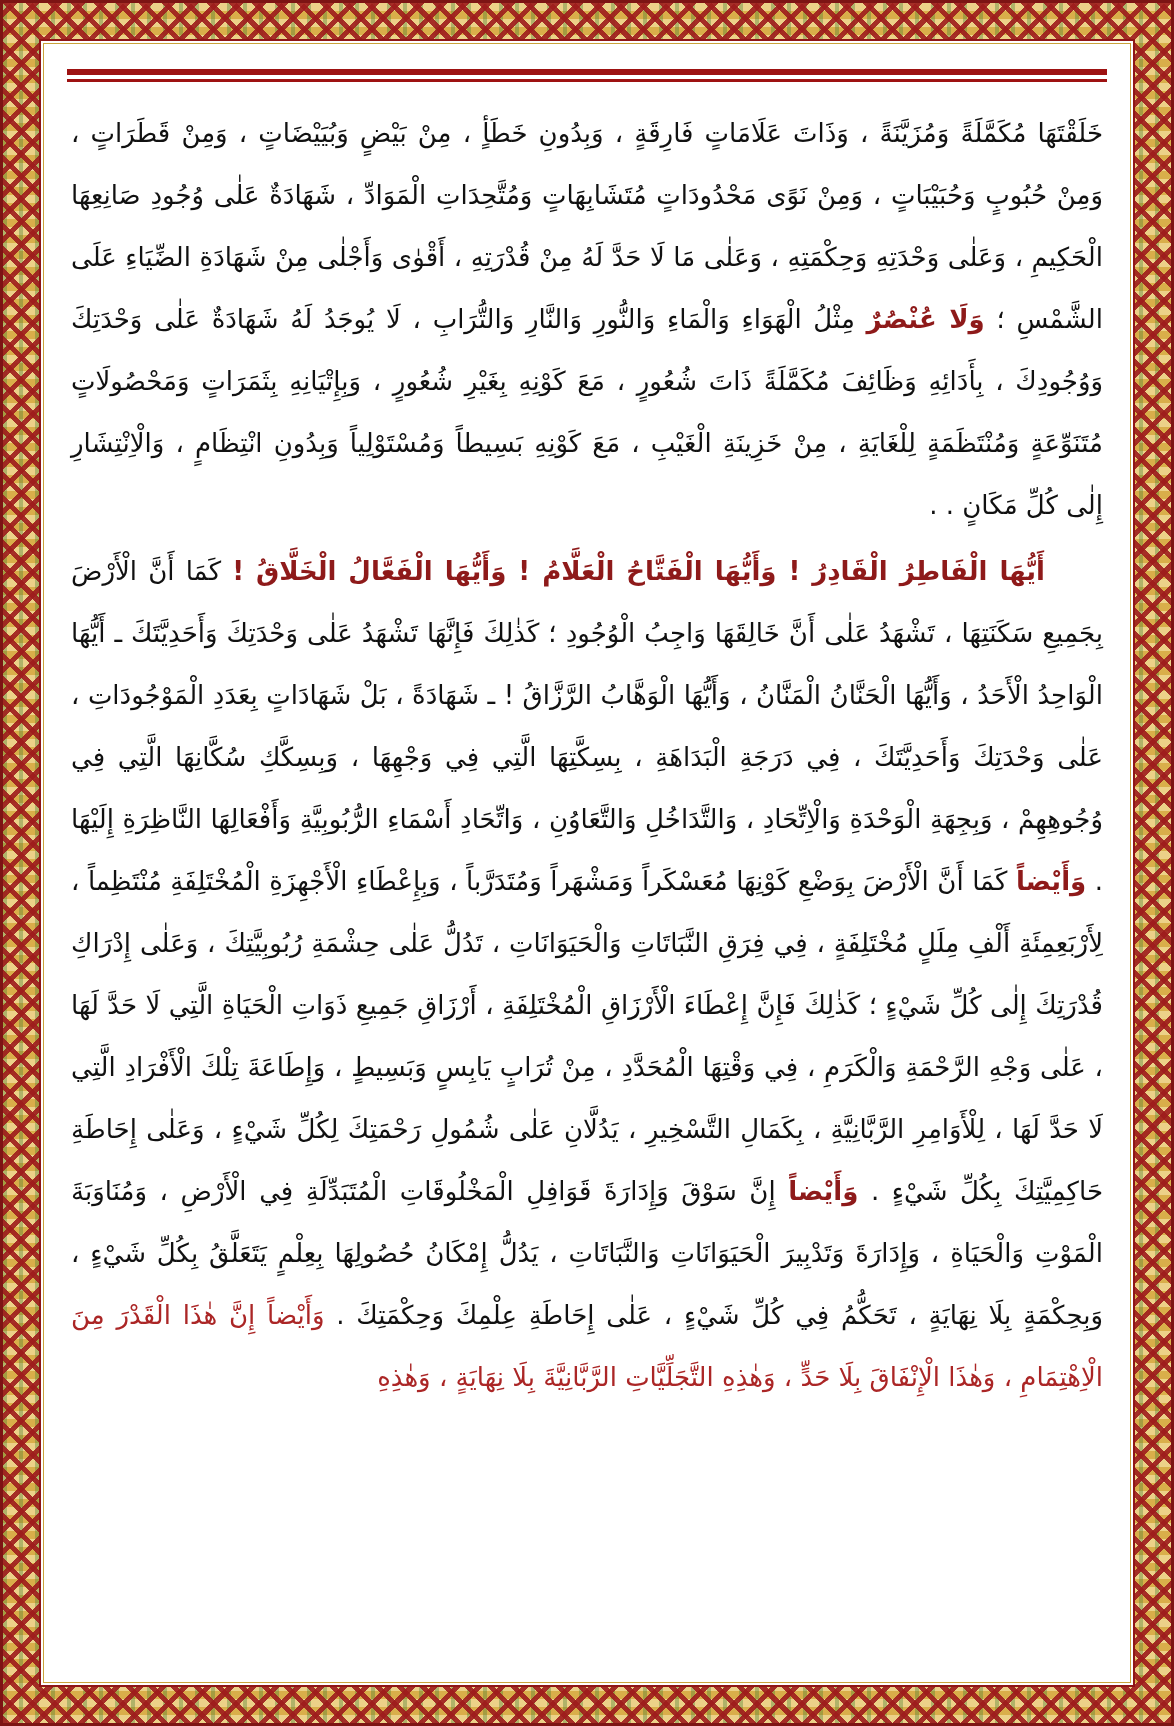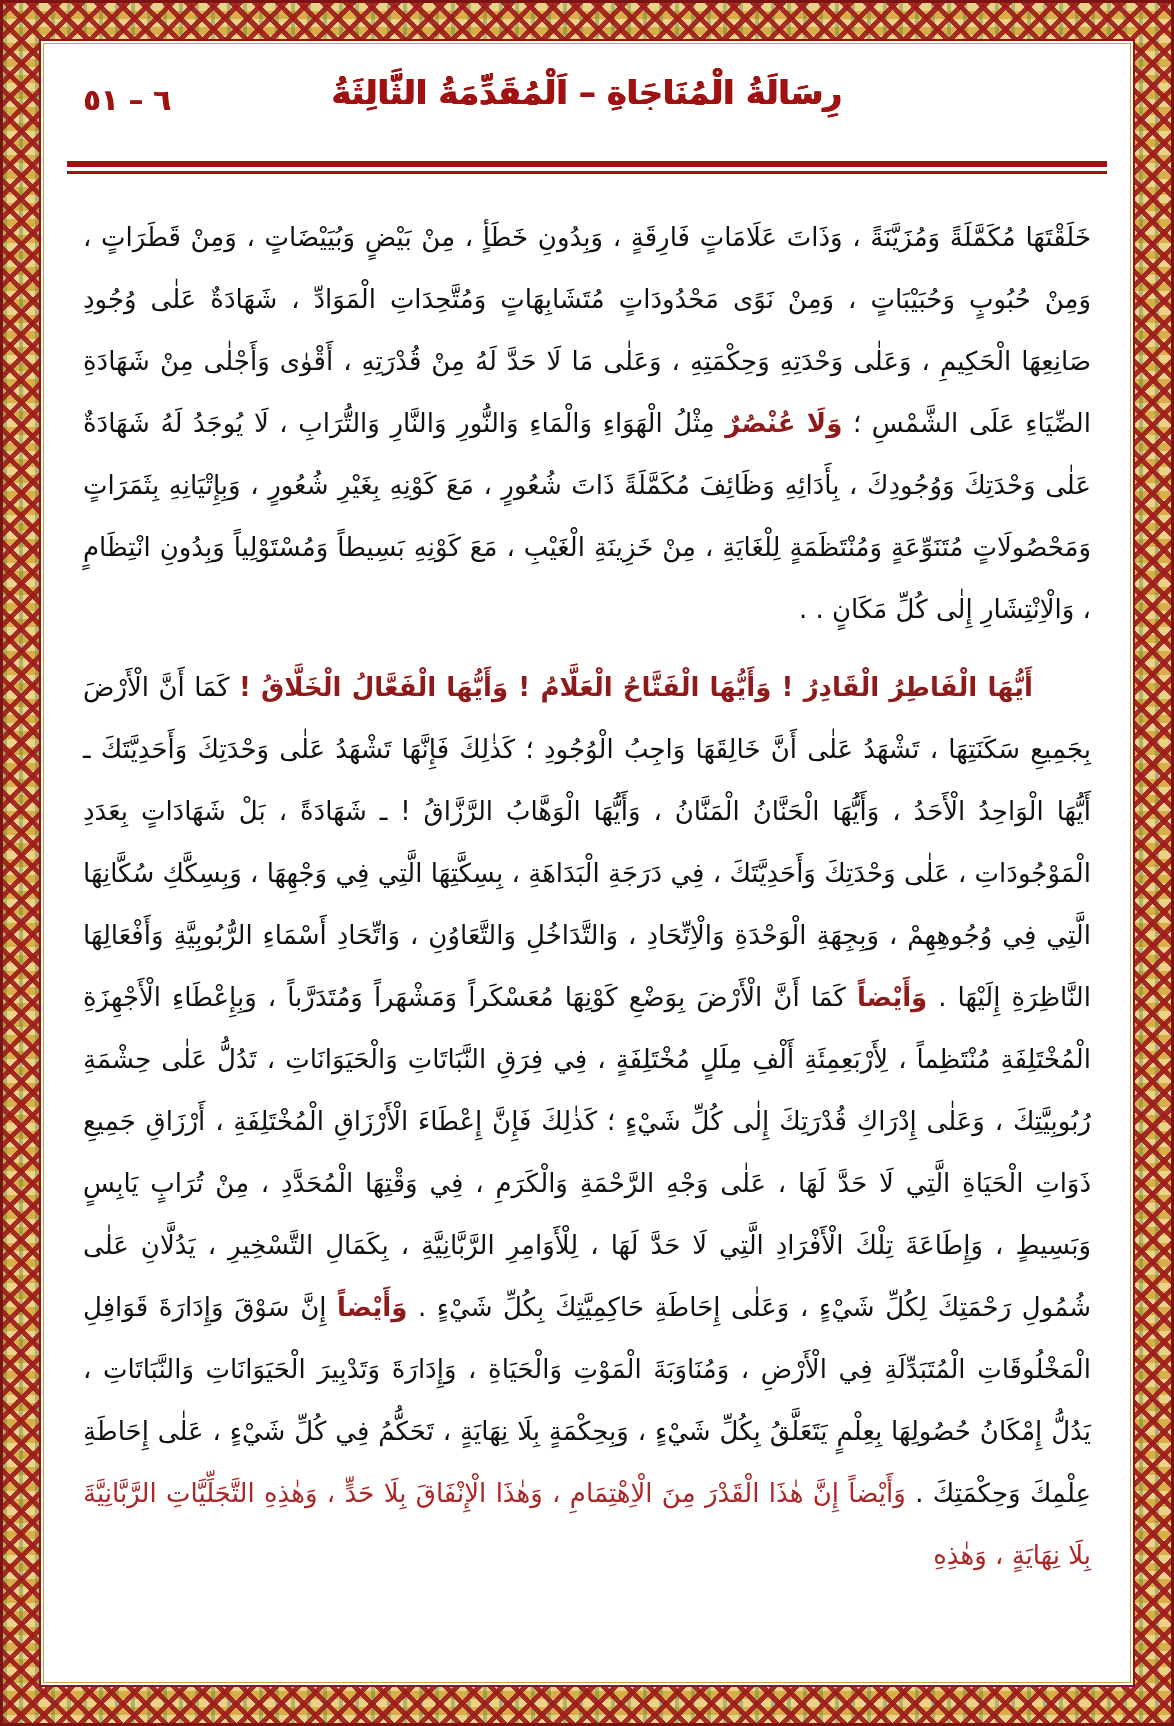--- a/index.html
+++ b/index.html
@@ -60,35 +60,31 @@
     margin-top:16px;
     font-family:"DejaVu Sans",sans-serif;
     font-size:26px;
     line-height:62px;
     color:#111111;
     text-align:justify;
     direction:rtl;
     height:1430px;
     overflow:hidden;
   }
-  .para{margin:16px;}
+  .para{margin:4px;}
   .para.indent{text-indent:58px;}
   .red1{color:var(--red1);font-weight:bold;}
   .red2{color:var(--red2);font-weight:normal;}
 </style>
 </head>
 <body>
 
 <div class="page">
   <div class="sheet">
 
-    <div class="header">
-      <div class="page-number">٦ – ٥١</div>
-      <div class="page-title">رِسَالَةُ الْمُنَاجَاةِ – اَلْمُقَدِّمَةُ الثَّالِثَةُ</div>
-    </div>
 
     <div class="header-rule"></div>
 
     <div class="body-text">
         <div class="para"><span>خَلَقْتَهَا مُكَمَّلَةً وَمُزَيَّنَةً ، وَذَاتَ عَلَامَاتٍ فَارِقَةٍ ، وَبِدُونِ خَطَأٍ ، مِنْ بَيْضٍ وَبُيَيْضَاتٍ ، وَمِنْ قَطَرَاتٍ ، وَمِنْ حُبُوبٍ وَحُبَيْبَاتٍ ، وَمِنْ نَوًى مَحْدُودَاتٍ مُتَشَابِهَاتٍ وَمُتَّحِدَاتِ الْمَوَادِّ ، شَهَادَةٌ عَلٰى وُجُودِ صَانِعِهَا الْحَكِيمِ ، وَعَلٰى وَحْدَتِهِ وَحِكْمَتِهِ ، وَعَلٰى مَا لَا حَدَّ لَهُ مِنْ قُدْرَتِهِ ، أَقْوٰى وَأَجْلٰى مِنْ شَهَادَةِ الضِّيَاءِ عَلَى الشَّمْسِ ؛ </span><span class="red1">وَلَا عُنْصُرٌ</span><span> مِثْلُ الْهَوَاءِ وَالْمَاءِ وَالنُّورِ وَالنَّارِ وَالتُّرَابِ ، لَا يُوجَدُ لَهُ شَهَادَةٌ عَلٰى وَحْدَتِكَ وَوُجُودِكَ ، بِأَدَائِهِ وَظَائِفَ مُكَمَّلَةً ذَاتَ شُعُورٍ ، مَعَ كَوْنِهِ بِغَيْرِ شُعُورٍ ، وَبِإِتْيَانِهِ بِثَمَرَاتٍ وَمَحْصُولَاتٍ مُتَنَوِّعَةٍ وَمُنْتَظَمَةٍ لِلْغَايَةِ ، مِنْ خَزِينَةِ الْغَيْبِ ، مَعَ كَوْنِهِ بَسِيطاً وَمُسْتَوْلِياً وَبِدُونِ انْتِظَامٍ ، وَالْاِنْتِشَارِ إِلٰى كُلِّ مَكَانٍ . .</span></div>
         <div class="para indent"><span class="red1">أَيُّهَا الْفَاطِرُ الْقَادِرُ ! وَأَيُّهَا الْفَتَّاحُ الْعَلَّامُ ! وَأَيُّهَا الْفَعَّالُ الْخَلَّاقُ !</span><span> كَمَا أَنَّ الْأَرْضَ بِجَمِيعِ سَكَنَتِهَا ، تَشْهَدُ عَلٰى أَنَّ خَالِقَهَا وَاجِبُ الْوُجُودِ ؛ كَذٰلِكَ فَإِنَّهَا تَشْهَدُ عَلٰى وَحْدَتِكَ وَأَحَدِيَّتَكَ ـ أَيُّهَا الْوَاحِدُ الْأَحَدُ ، وَأَيُّهَا الْحَنَّانُ الْمَنَّانُ ، وَأَيُّهَا الْوَهَّابُ الرَّزَّاقُ ! ـ شَهَادَةً ، بَلْ شَهَادَاتٍ بِعَدَدِ الْمَوْجُودَاتِ ، عَلٰى وَحْدَتِكَ وَأَحَدِيَّتَكَ ، فِي دَرَجَةِ الْبَدَاهَةِ ، بِسِكَّتِهَا الَّتِي فِي وَجْهِهَا ، وَبِسِكَّكِ سُكَّانِهَا الَّتِي فِي وُجُوهِهِمْ ، وَبِجِهَةِ الْوَحْدَةِ وَالْاِتِّحَادِ ، وَالتَّدَاخُلِ وَالتَّعَاوُنِ ، وَاتِّحَادِ أَسْمَاءِ الرُّبُوبِيَّةِ وَأَفْعَالِهَا النَّاظِرَةِ إِلَيْهَا . </span><span class="red1">وَأَيْضاً</span><span> كَمَا أَنَّ الْأَرْضَ بِوَضْعِ كَوْنِهَا مُعَسْكَراً وَمَشْهَراً وَمُتَدَرَّباً ، وَبِإِعْطَاءِ الْأَجْهِزَةِ الْمُخْتَلِفَةِ مُنْتَظِماً ، لِأَرْبَعِمِئَةِ أَلْفِ مِلَلٍ مُخْتَلِفَةٍ ، فِي فِرَقِ النَّبَاتَاتِ وَالْحَيَوَانَاتِ ، تَدُلُّ عَلٰى حِشْمَةِ رُبُوبِيَّتِكَ ، وَعَلٰى إِدْرَاكِ قُدْرَتِكَ إِلٰى كُلِّ شَيْءٍ ؛ كَذٰلِكَ فَإِنَّ إِعْطَاءَ الْأَرْزَاقِ الْمُخْتَلِفَةِ ، أَرْزَاقِ جَمِيعِ ذَوَاتِ الْحَيَاةِ الَّتِي لَا حَدَّ لَهَا ، عَلٰى وَجْهِ الرَّحْمَةِ وَالْكَرَمِ ، فِي وَقْتِهَا الْمُحَدَّدِ ، مِنْ تُرَابٍ يَابِسٍ وَبَسِيطٍ ، وَإِطَاعَةَ تِلْكَ الْأَفْرَادِ الَّتِي لَا حَدَّ لَهَا ، لِلْأَوَامِرِ الرَّبَّانِيَّةِ ، بِكَمَالِ التَّسْخِيرِ ، يَدُلَّانِ عَلٰى شُمُولِ رَحْمَتِكَ لِكُلِّ شَيْءٍ ، وَعَلٰى إِحَاطَةِ حَاكِمِيَّتِكَ بِكُلِّ شَيْءٍ . </span><span class="red1">وَأَيْضاً</span><span> إِنَّ سَوْقَ وَإِدَارَةَ قَوَافِلِ الْمَخْلُوقَاتِ الْمُتَبَدِّلَةِ فِي الْأَرْضِ ، وَمُنَاوَبَةَ الْمَوْتِ وَالْحَيَاةِ ، وَإِدَارَةَ وَتَدْبِيرَ الْحَيَوَانَاتِ وَالنَّبَاتَاتِ ، يَدُلُّ إِمْكَانُ حُصُولِهَا بِعِلْمٍ يَتَعَلَّقُ بِكُلِّ شَيْءٍ ، وَبِحِكْمَةٍ بِلَا نِهَايَةٍ ، تَحَكُّمُ فِي كُلِّ شَيْءٍ ، عَلٰى إِحَاطَةِ عِلْمِكَ وَحِكْمَتِكَ . </span><span class="red2">وَأَيْضاً إِنَّ هٰذَا الْقَدْرَ مِنَ الْاِهْتِمَامِ ، وَهٰذَا الْإِنْفَاقَ بِلَا حَدٍّ ، وَهٰذِهِ التَّجَلِّيَّاتِ الرَّبَّانِيَّةَ بِلَا نِهَايَةٍ ، وَهٰذِهِ</span></div>
       </div>
 
   </div>
 </div>

